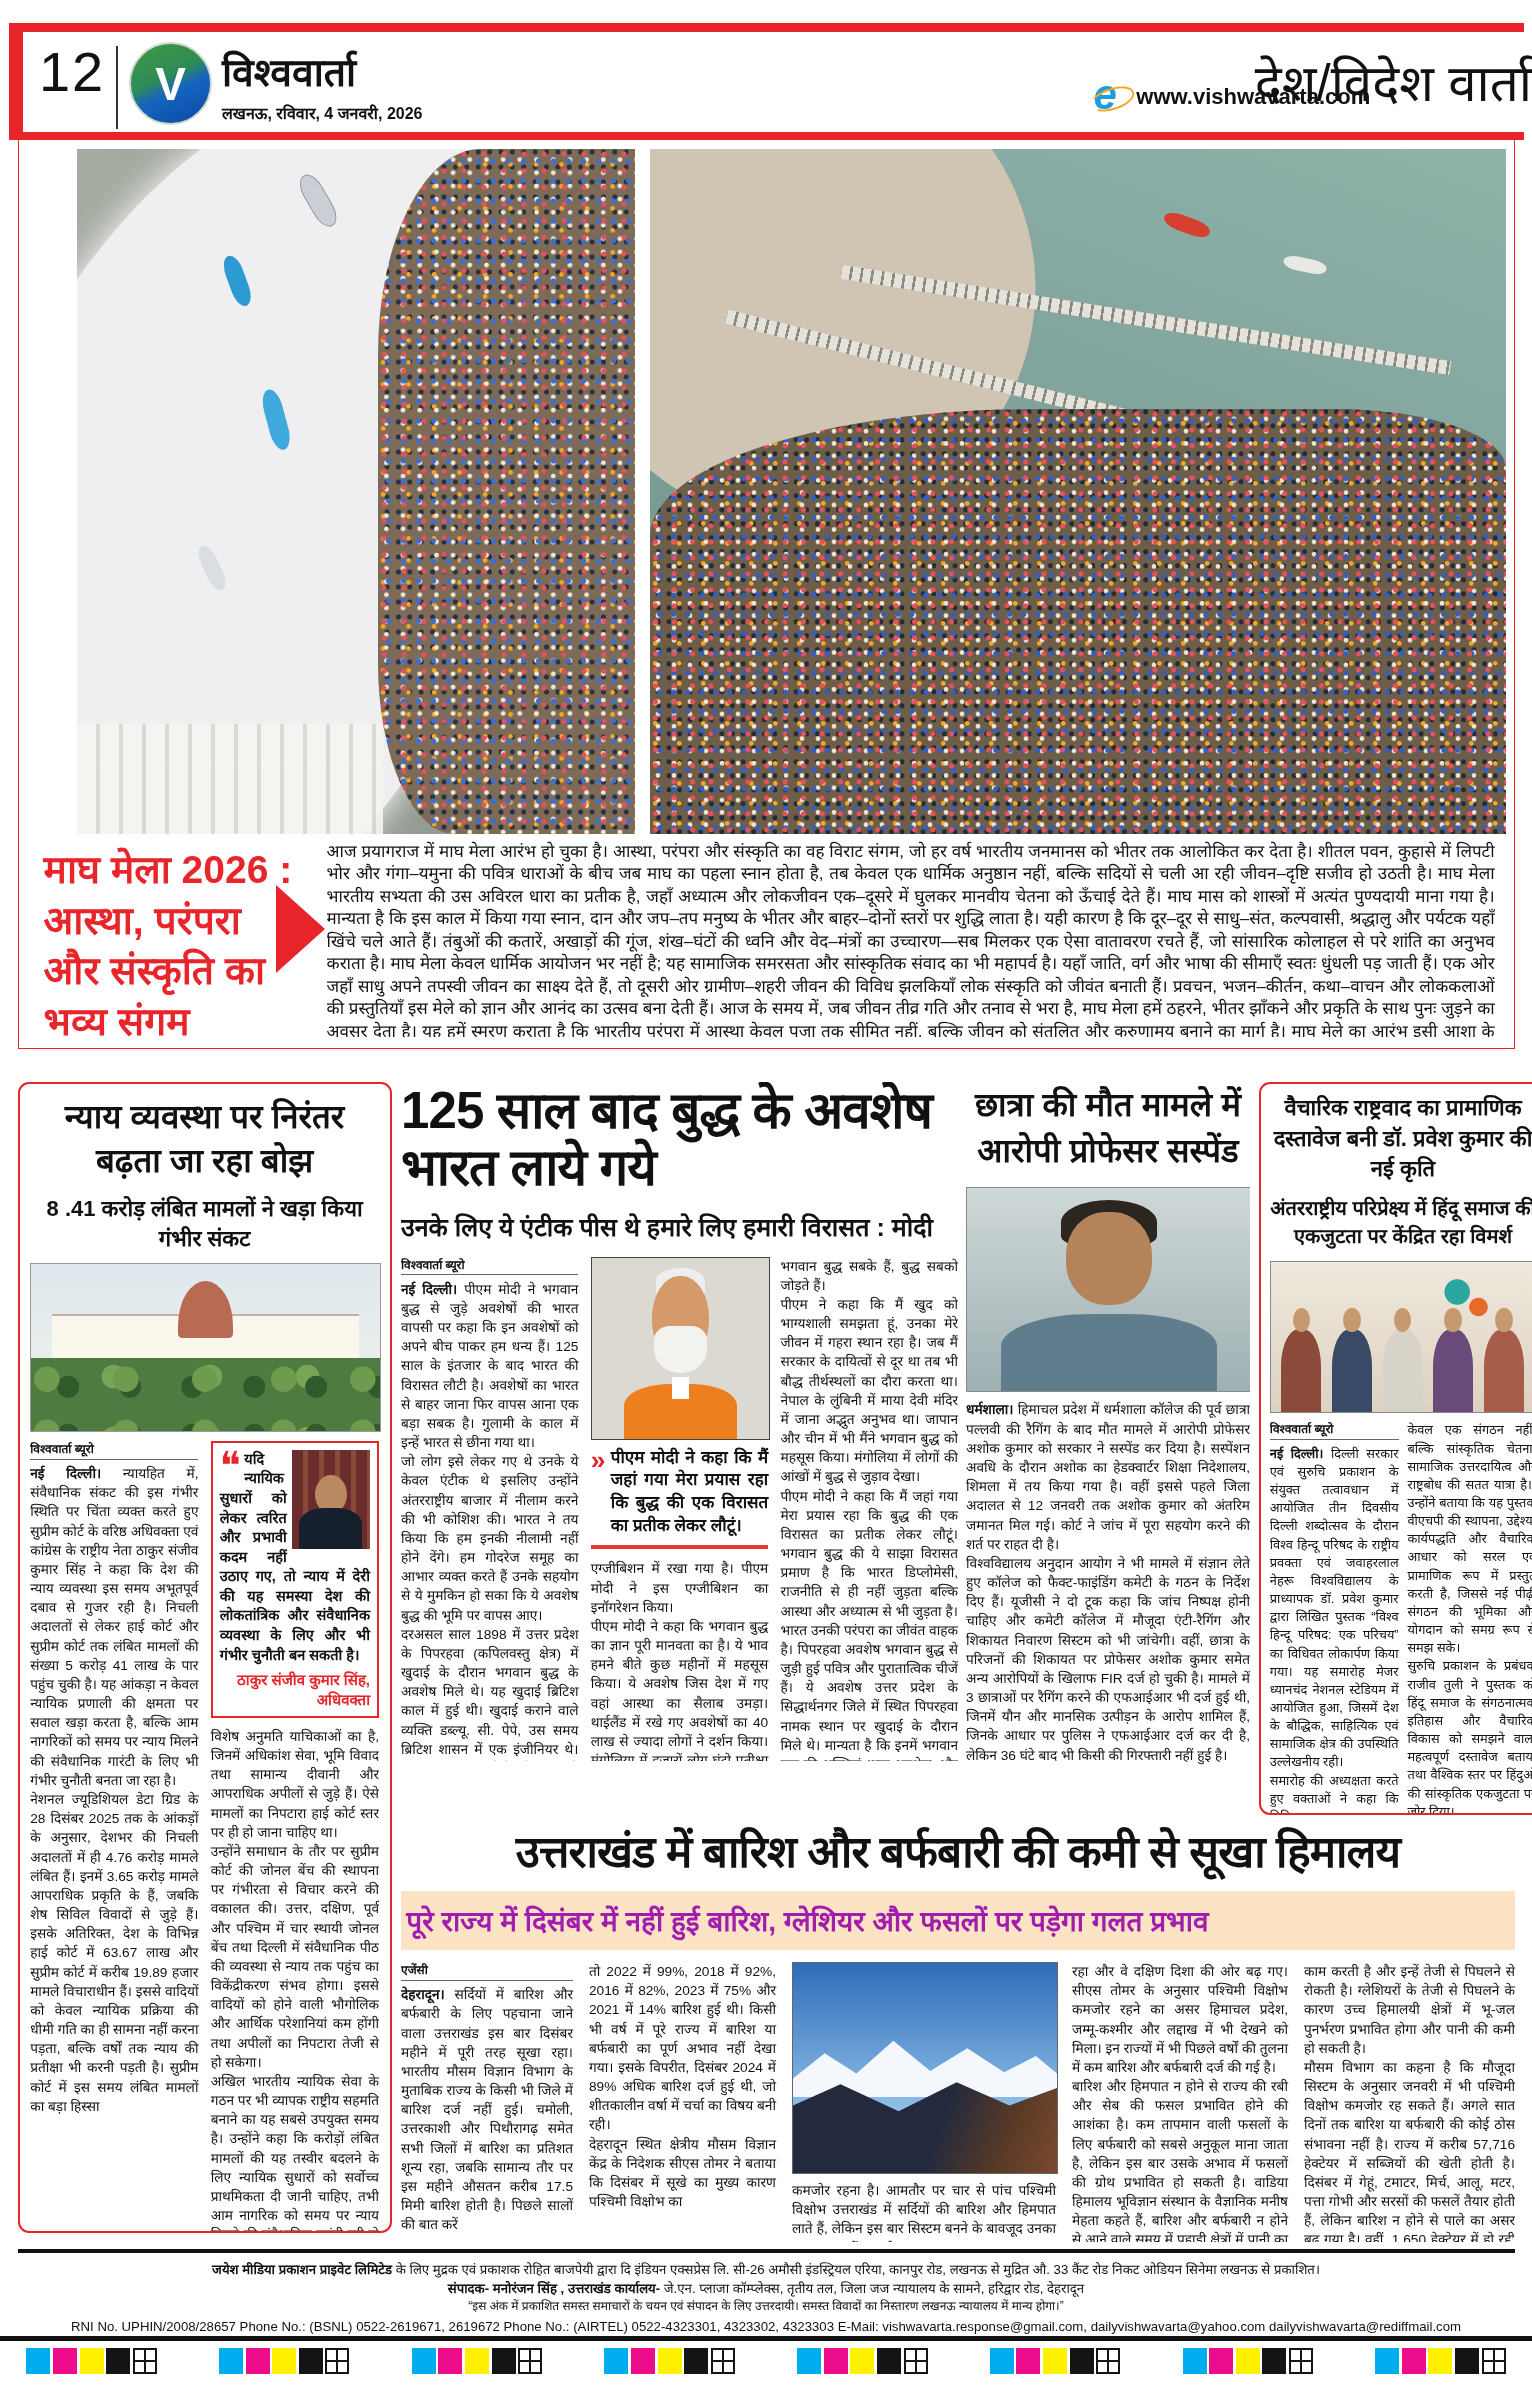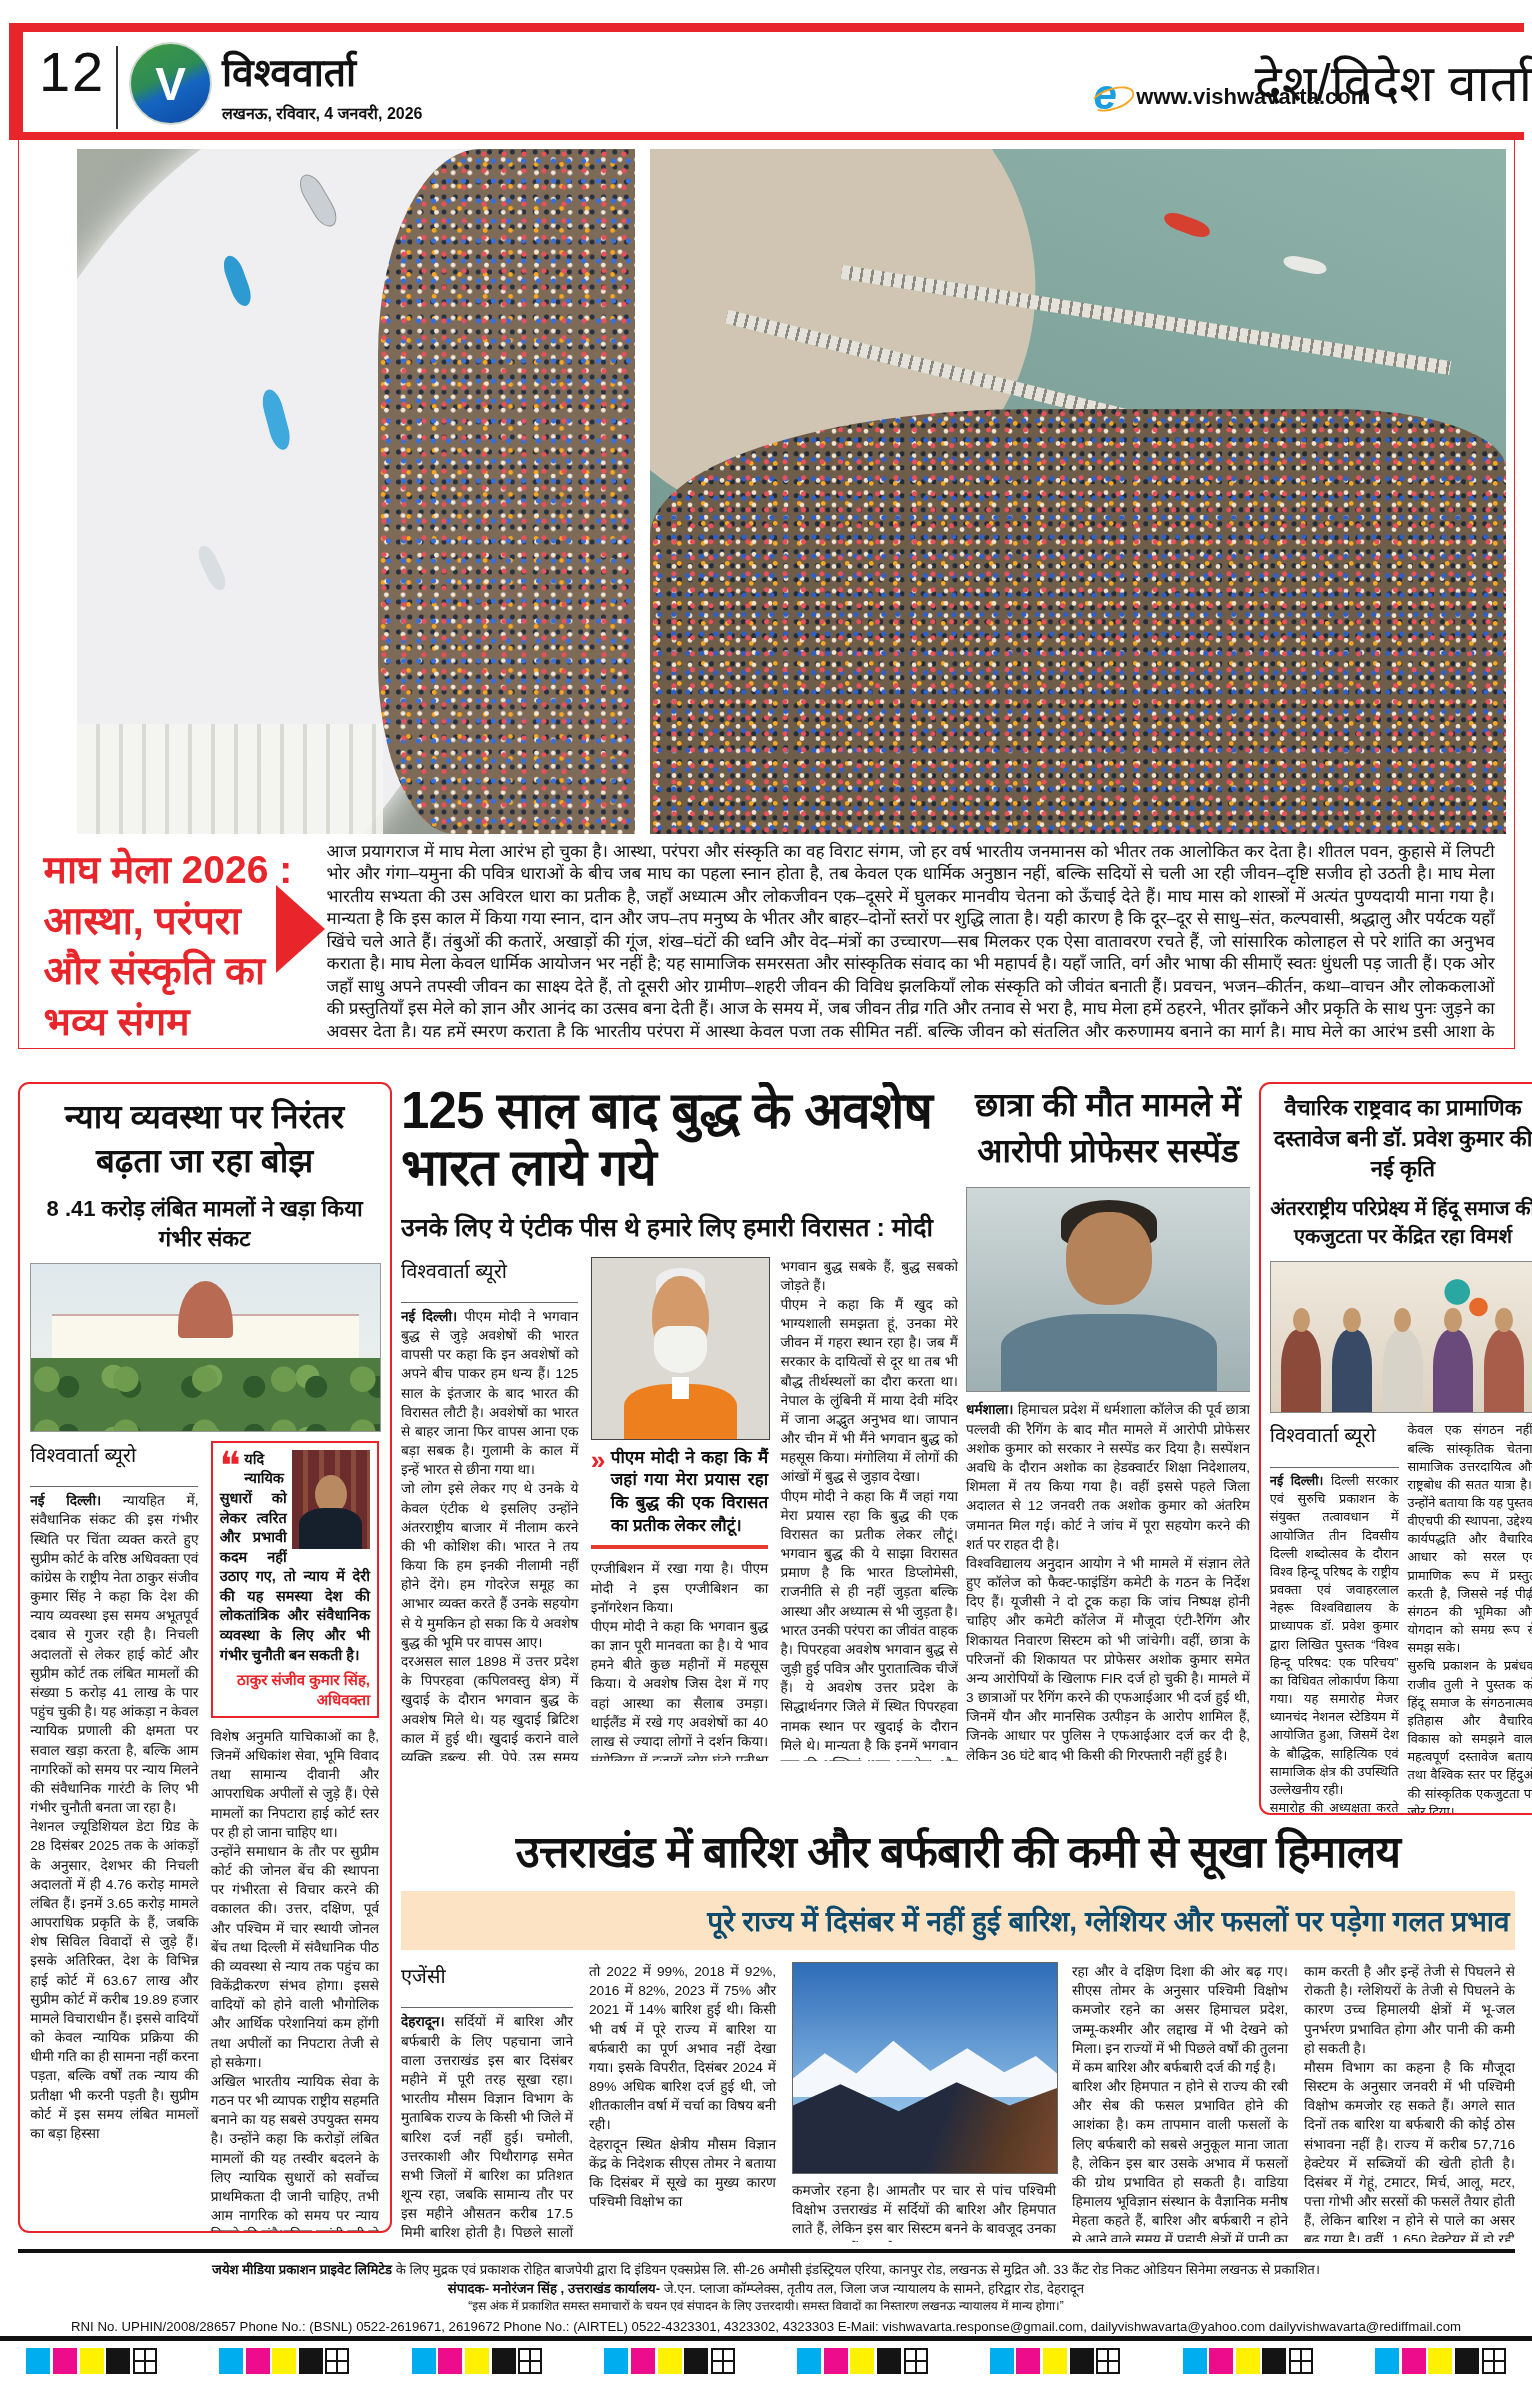--- a/index.html
+++ b/index.html
@@ -75,21 +75,21 @@
   .pr-b2{left:74%;top:16%;width:44px;height:14px;background:#e8e8e4;transform:rotate(12deg);}
 
   
   .lead-headline{left:25px;top:705px;width:254px;font-size:39px;line-height:1.3;font-weight:bold;color:var(--accent);}
   .lead-pointer{left:257px;top:745px;width:0;height:0;border-left:49px solid var(--accent);
                 border-top:44px solid transparent;border-bottom:44px solid transparent;}
   .lead-body{left:308px;top:701px;width:1168px;height:196px;font-size:17px;line-height:1.32;overflow:hidden;}
 
   
   .art{box-sizing:border-box;overflow:hidden;border-radius:11px;}
-  .byline{font-weight:normal;font-size:20px;border-bottom:1.8px solid #666;padding-bottom:17px;margin-bottom:4.4px;}
+  .byline{font-weight:bold;font-size:12px;border-bottom:1.8px solid #666;padding-bottom:1px;margin-bottom:4.4px;}
   .dl{font-weight:bold;}
   .bodytxt{font-size:13.7px;line-height:1.4;}
 
   
   .art-justice{left:17.6px;top:1082px;width:374px;height:1151px;border:2.6px solid var(--accent);padding:10.6px 10.6px;}
   .j-headline{font-size:33px;line-height:1.35;font-weight:bold;text-align:center;}
   .j-subhead{font-size:22px;font-weight:bold;text-align:center;margin-top:8.8px;}
   .sc-photo{position:relative;width:100%;height:167px;margin:10.6px 0 8.8px;border:0.9px solid #999;overflow:hidden;}
   .sc-sky{inset:0;background:linear-gradient(#dfe8ec,#f2f4ef);}
   .sc-building{left:6%;top:30%;width:88%;height:34%;background:#faf7ec;border-top:2.6px solid #caa;}
@@ -149,21 +149,21 @@
   .fig::before{content:"";position:absolute;left:28%;top:-26%;width:44%;height:30%;background:#c59a6e;border-radius:50%;}
   .f1{left:4%;background:#8c4a3a;}  .f2{left:23%;background:#384a66;}
   .f3{left:42%;background:#d8d3c8;} .f4{left:61%;background:#6a4a7a;}
   .f5{left:80%;background:#a85c4a;}
   .v-cols{display:flex;gap:8.8px;height:414px;overflow:hidden;}
   .v-col{flex:1;font-size:12.8px;line-height:1.42;}
 
   
   .art-uk{left:401px;top:1820px;width:1114px;height:423px;}
   .u-headline{font-size:44px;font-weight:bold;text-align:center;letter-spacing:-0.9px;}
-  .u-band{margin-top:10.6px;background:var(--band);text-align:right;font-size:28px;font-weight:bold;padding:10.6px 5.3px;color:#0c4a6e;}
+  .u-band{margin-top:10.6px;background:var(--band);text-align:left;font-size:28px;font-weight:bold;padding:10.6px 5.3px;color:#a21caf;}
   .u-cols{display:flex;gap:16px;margin-top:12.3px;height:280px;overflow:hidden;}
   .u-c1{width:172px;} .u-c2{width:187px;} .u-c3{width:264px;} .u-c4{width:216px;} .u-c5{flex:1;}
   .mt-photo{position:relative;width:100%;height:210px;margin-bottom:7px;overflow:hidden;border:0.9px solid #666;}
   .mt-sky{inset:0;background:linear-gradient(#2f6cb8,#8fc0e8 70%);}
   .mt-snow{left:0;top:34%;width:100%;height:30%;background:#f4f7fb;
      clip-path:polygon(0 70%,12% 30%,24% 62%,38% 10%,52% 58%,66% 22%,80% 60%,92% 34%,100% 62%,100% 100%,0 100%);}
   .mt-ridge{left:0;bottom:0;width:100%;height:46%;background:linear-gradient(110deg,#232a3d 55%,#5a3a26 80%,#7a4a2f 100%);
      clip-path:polygon(0 30%,18% 8%,40% 36%,62% 6%,82% 30%,100% 12%,100% 100%,0 100%);}
 
   

